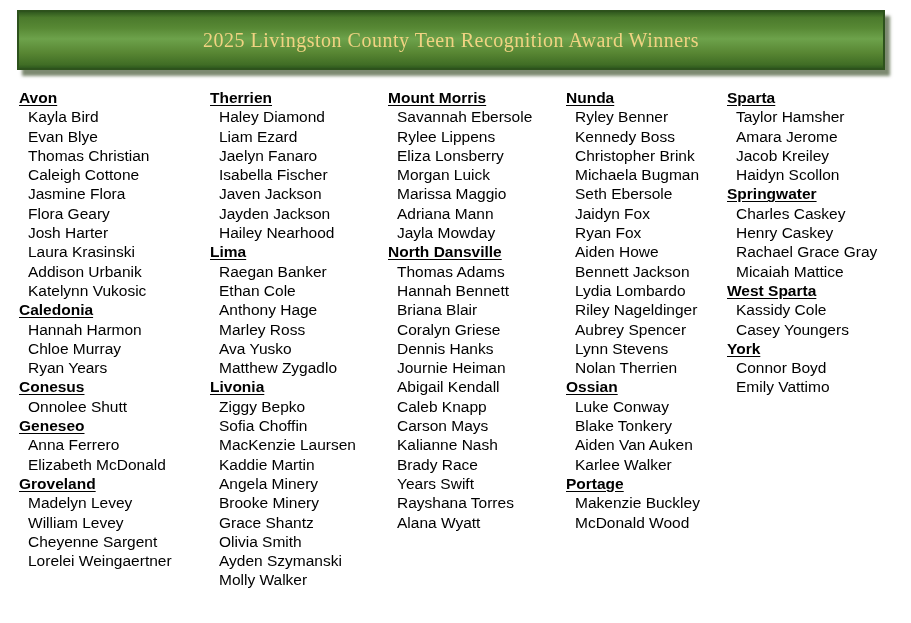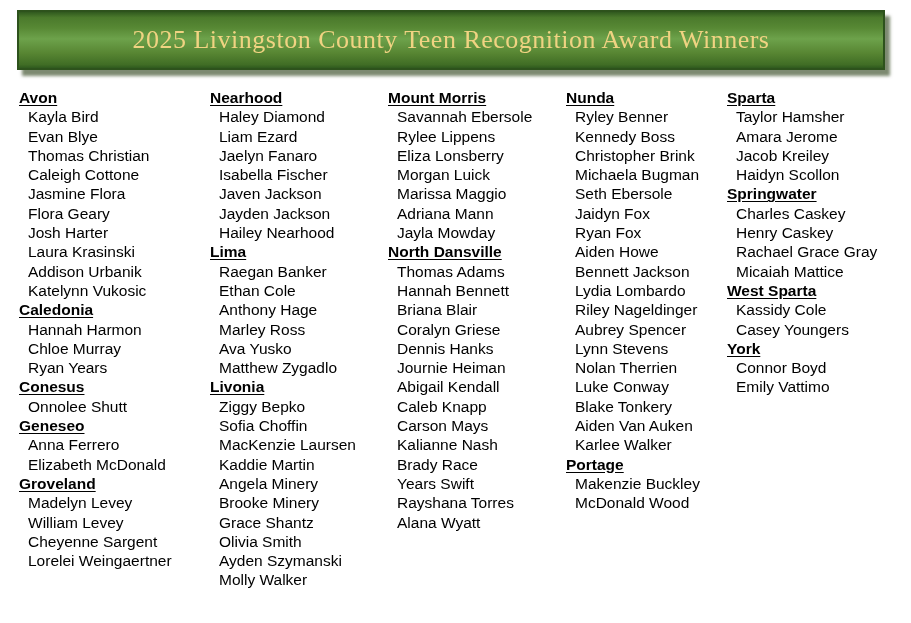--- a/index.html
+++ b/index.html
@@ -27,21 +27,21 @@
       #406d25 94%,
       #2f5a1e 100%);
     border: 2px solid #2d521c;
     box-shadow: 5px 6px 3px rgba(82, 99, 66, 0.75);
     display: flex;
     align-items: center;
     justify-content: center;
   }
   .banner-title {
     font-family: "Liberation Serif", serif;
-    font-size: 26px;
+    font-size: 20px;
     font-weight: normal;
     color: #f0d382;
     letter-spacing: 0.5px;
     white-space: nowrap;
   }
   .columns {
     position: absolute;
     left: 19px;
     top: 88px;
     display: flex;
@@ -100,21 +100,21 @@
       <div class="town-header">Geneseo</div>
       <div class="winner-name">Anna Ferrero</div>
       <div class="winner-name">Elizabeth McDonald</div>
       <div class="town-header">Groveland</div>
       <div class="winner-name">Madelyn Levey</div>
       <div class="winner-name">William Levey</div>
       <div class="winner-name">Cheyenne Sargent</div>
       <div class="winner-name">Lorelei Weingaertner</div>
     </div>
     <div class="col col-1">
-      <div class="town-header">Nearhood</div>
+      <div class="town-header">Therrien</div>
       <div class="winner-name">Haley Diamond</div>
       <div class="winner-name">Liam Ezard</div>
       <div class="winner-name">Jaelyn Fanaro</div>
       <div class="winner-name">Isabella Fischer</div>
       <div class="winner-name">Javen Jackson</div>
       <div class="winner-name">Jayden Jackson</div>
       <div class="winner-name">Hailey Nearhood</div>
       <div class="town-header">Lima</div>
       <div class="winner-name">Raegan Banker</div>
       <div class="winner-name">Ethan Cole</div>
@@ -168,20 +168,21 @@
       <div class="winner-name">Seth Ebersole</div>
       <div class="winner-name">Jaidyn Fox</div>
       <div class="winner-name">Ryan Fox</div>
       <div class="winner-name">Aiden Howe</div>
       <div class="winner-name">Bennett Jackson</div>
       <div class="winner-name">Lydia Lombardo</div>
       <div class="winner-name">Riley Nageldinger</div>
       <div class="winner-name">Aubrey Spencer</div>
       <div class="winner-name">Lynn Stevens</div>
       <div class="winner-name">Nolan Therrien</div>
+      <div class="town-header">Ossian</div>
       <div class="winner-name">Luke Conway</div>
       <div class="winner-name">Blake Tonkery</div>
       <div class="winner-name">Aiden Van Auken</div>
       <div class="winner-name">Karlee Walker</div>
       <div class="town-header">Portage</div>
       <div class="winner-name">Makenzie Buckley</div>
       <div class="winner-name">McDonald Wood</div>
     </div>
     <div class="col col-4">
       <div class="town-header">Sparta</div>

